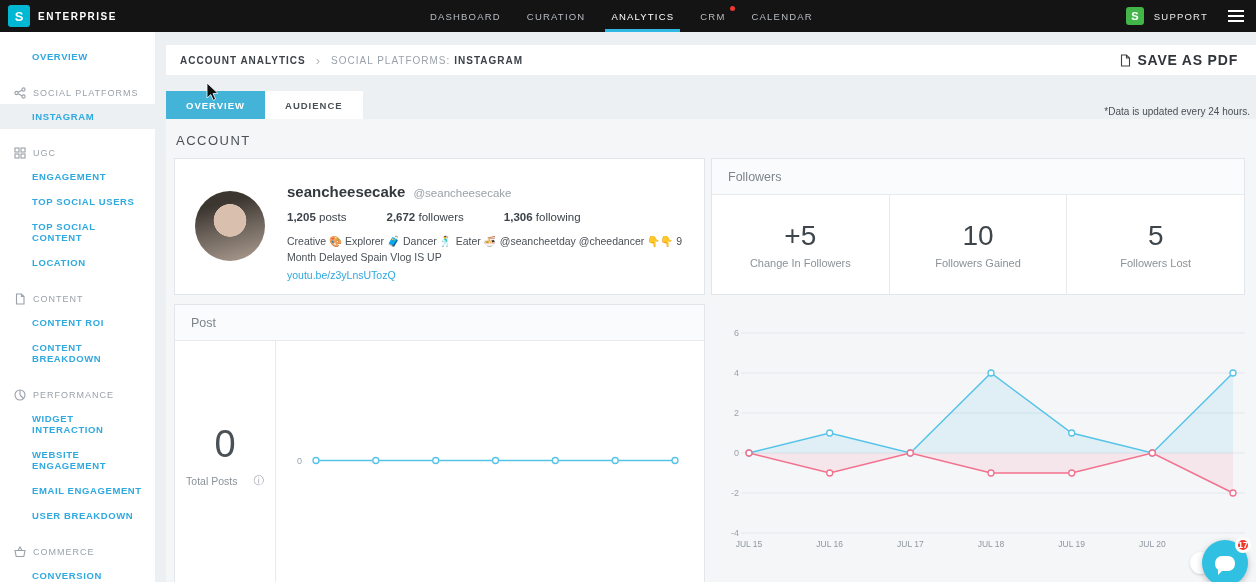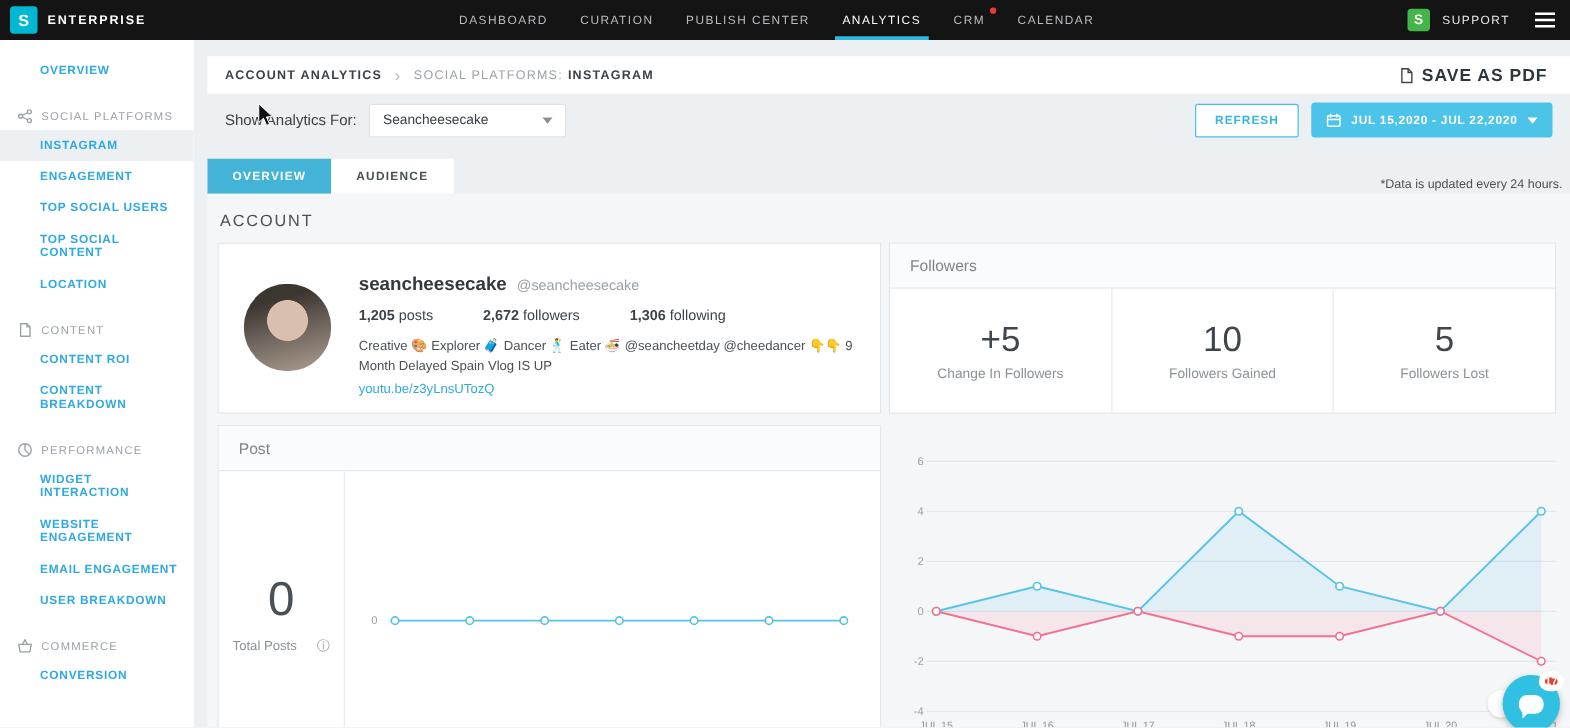--- a/index.html
+++ b/index.html
@@ -94,40 +94,39 @@
 
   svg text{font-family:"Liberation Sans",sans-serif}
   .ytick{font-size:9px;fill:#9aa2aa}
   .xtick{font-size:8.5px;fill:#8f979e}
 
   
   .white-blob{position:absolute;width:22px;height:22px;border-radius:50%;background:#fff;right:44px;top:552px;box-shadow:0 1px 3px rgba(0,0,0,.15)}
   .chat-fab{position:absolute;right:8px;top:540px;width:46px;height:46px;border-radius:50%;background:#2fc0e2;display:flex;align-items:center;justify-content:center;box-shadow:0 2px 6px rgba(0,0,0,.25);cursor:pointer}
   .chat-bubble{width:20px;height:15px;background:#fff;border-radius:7px;position:relative}
   .chat-bubble::after{content:"";position:absolute;left:3px;bottom:-4px;border:4px solid transparent;border-top-color:#fff;border-left-color:#fff}
-  .chat-badge{position:absolute;top:-3px;right:-3px;min-width:16px;height:16px;border-radius:8px;background:#f0392b;color:#fff;font-size:9px;font-weight:bold;display:flex;align-items:center;justify-content:center;border:5px solid #ffffff}
+  .chat-badge{position:absolute;top:-3px;right:-3px;min-width:16px;height:16px;border-radius:8px;background:#f0392b;color:#fff;font-size:9px;font-weight:bold;display:flex;align-items:center;justify-content:center;border:3px solid #ffffff}
 
   .cursor{position:absolute;left:206px;top:82px;z-index:50;pointer-events:none}
 </style>
 </head>
 <body>
 
 <div>
 
   <nav class="topnav">
     <div class="brand">
       <div class="logo">
           <span>S</span>
         </div>
       <span class="brand-text">ENTERPRISE</span>
     </div>
     <div class="nav-items">
       <a class="nav-item">DASHBOARD</a>
       <a class="nav-item">CURATION</a>
-      <a class="nav-item">PUBLISH CENTER</a>
       <a class="nav-item active">ANALYTICS</a>
       <a class="nav-item">
         <span>CRM</span>
         <span class="crm-dot"></span>
       </a>
       <a class="nav-item">CALENDAR</a>
     </div>
     <div class="nav-right">
       <span class="support-badge">S</span>
       <span class="support-label">SUPPORT</span>
@@ -148,20 +147,29 @@
         <svg width="12" height="12" viewBox="0 0 12 12">
             <circle cx="9.5" cy="2.5" r="1.6"></circle>
             <circle cx="2.5" cy="6" r="1.6"></circle>
             <circle cx="9.5" cy="9.5" r="1.6"></circle>
             <path d="M4 5.2 8 3.2M4 6.8 8 8.8"></path>
           </svg>
         <span>SOCIAL PLATFORMS</span>
       </div>
       <a class="side-link active">INSTAGRAM</a>
 
+      <div class="side-header">
+        <svg width="12" height="12" viewBox="0 0 12 12">
+            <rect x="1" y="1" width="4" height="4"></rect>
+            <rect x="7" y="1" width="4" height="4"></rect>
+            <rect x="1" y="7" width="4" height="4"></rect>
+            <rect x="7" y="7" width="4" height="4"></rect>
+          </svg>
+        <span>UGC</span>
+      </div>
       <a class="side-link">ENGAGEMENT</a>
       <a class="side-link">TOP SOCIAL USERS</a>
       <a class="side-link">TOP SOCIAL CONTENT</a>
       <a class="side-link">LOCATION</a>
 
       <div class="side-header">
         <svg width="12" height="12" viewBox="0 0 12 12">
             <path d="M2.5 1h5L10 3.5V11H2.5z"></path>
             <path d="M7.5 1v2.5H10"></path>
           </svg>
@@ -202,38 +210,20 @@
         <span class="crumb-value">INSTAGRAM</span>
         <span class="save-pdf">
           <svg width="11" height="13" viewBox="0 0 11 13" style="stroke:#3c4248;fill:none;stroke-width:1.1">
               <path d="M1.5 1h5L9.5 4v8h-8z"></path>
               <path d="M6.5 1v3h3"></path>
             </svg>
           <span>SAVE AS PDF</span>
         </span>
       </div>
 
-      <div class="controls">
-        <span class="show-label">Show Analytics For:</span>
-        <div class="select">
-          <span>Seancheesecake</span>
-          <span class="chev"></span>
-        </div>
-        <div class="controls-right">
-          <button class="refresh-btn">REFRESH</button>
-          <button class="date-btn">
-            <svg width="12" height="12" viewBox="0 0 12 12">
-                <rect x="1" y="2.5" width="10" height="8.5" rx="1"></rect>
-                <path d="M3.5 1v3M8.5 1v3M1 5.5h10"></path>
-              </svg>
-            <span>JUL 15,2020 - JUL 22,2020</span>
-            <span class="chev"></span>
-          </button>
-        </div>
-      </div>
 
       <div class="tabs-row">
         <div class="tab active">OVERVIEW</div>
         <div class="tab">AUDIENCE</div>
         <span class="data-note">*Data is updated every 24 hours.</span>
       </div>
 
       <div class="panel">
         <div class="section-title">ACCOUNT</div>
 

